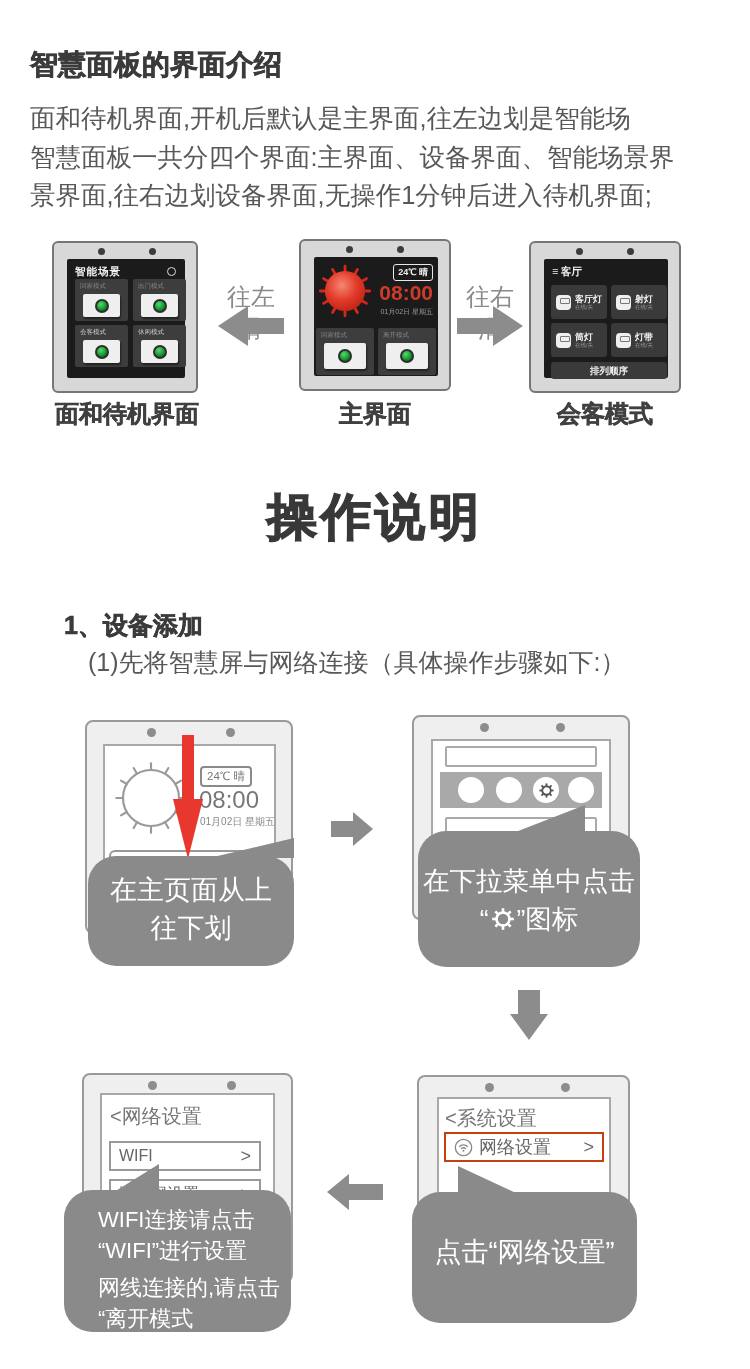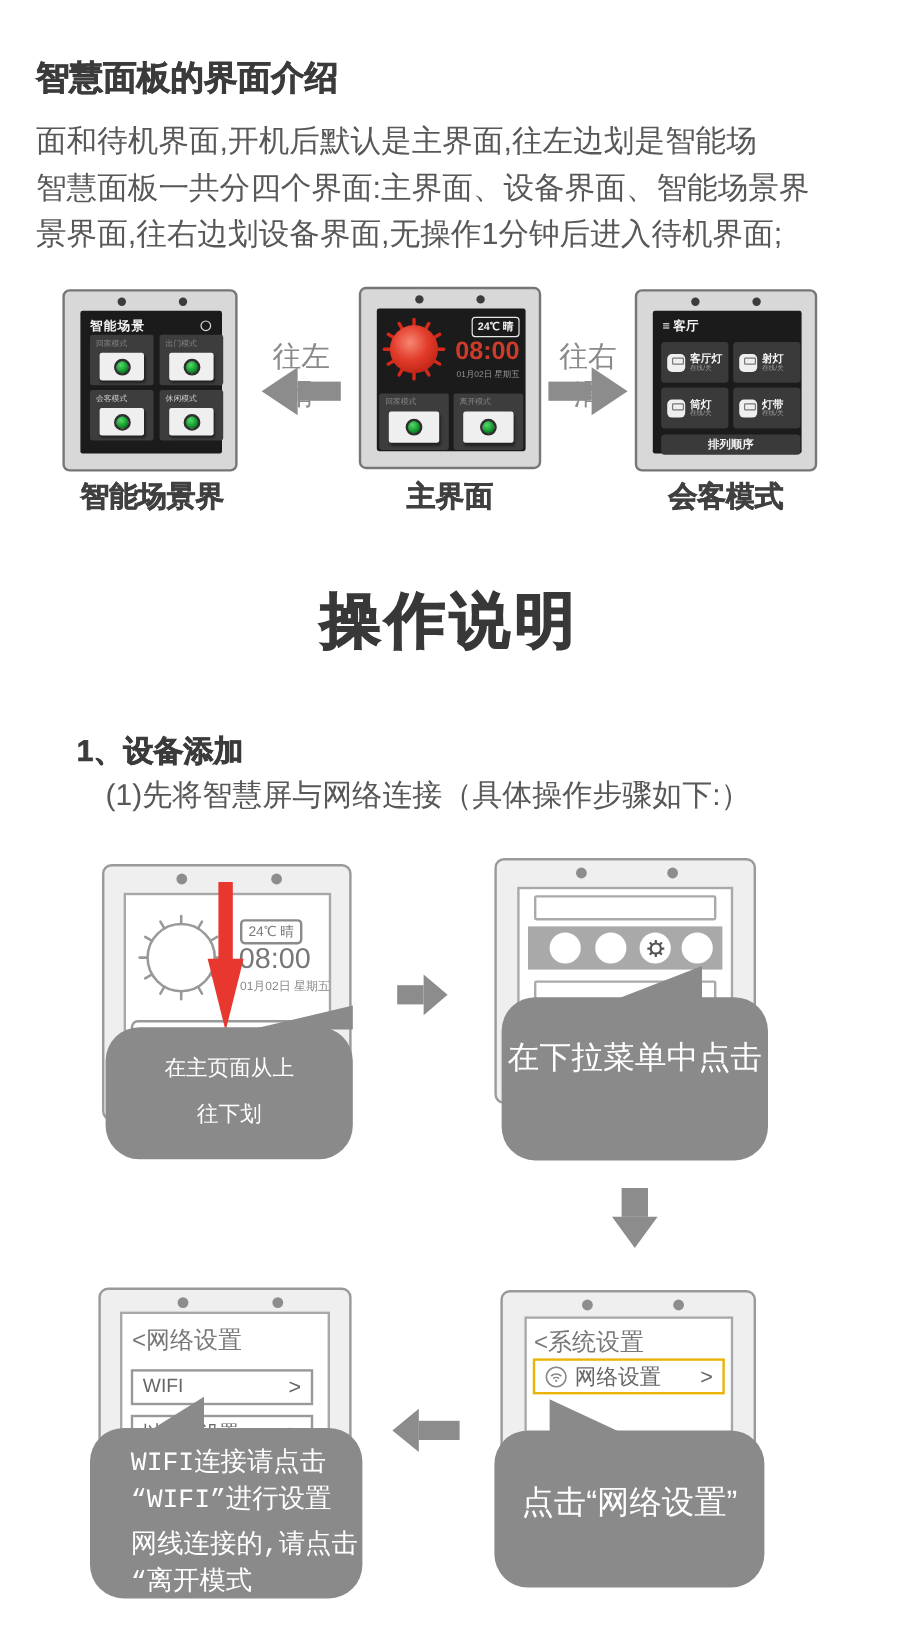--- a/index.html
+++ b/index.html
@@ -92,21 +92,21 @@
 .fb .lscreen { left:17px; right:17px; top:22px; bottom:10px; }
 .rowB1 { position:absolute; left:12px; top:5px; right:12px; height:21px; border:2px solid #aaa; border-radius:2px; }
 .bandB { position:absolute; left:7px; top:31px; right:7px; height:36px; background:#a9a9a9; }
 .circ { position:absolute; top:5px; width:26px; height:26px; background:#fff; border-radius:50%; display:flex; align-items:center; justify-content:center; }
 .cb1 { left:18px; } .cb2 { left:56px; } .cb3 { left:93px; } .cb4 { left:128px; }
 .rowB2 { position:absolute; left:12px; top:76px; right:12px; height:21px; border:2px solid #aaa; border-radius:2px; }
 
 .fc { left:417px; top:1075px; width:213px; height:200px; }
 .fc .lscreen { left:18px; right:17px; top:20px; bottom:10px; }
 .backC { position:absolute; left:6px; top:6px; font-size:20px; color:#777; }
-.rowC { position:absolute; left:5px; top:33px; right:5px; height:30px; border:2px solid #eab308; display:flex; align-items:center; padding:0 8px; }
+.rowC { position:absolute; left:5px; top:33px; right:5px; height:30px; border:2px solid #c2410c; display:flex; align-items:center; padding:0 8px; }
 .rowC .lbl { font-size:18px; color:#666; margin-left:6px; }
 .rowC .chev { margin-left:auto; font-size:18px; color:#666; }
 
 .fd { left:82px; top:1073px; width:211px; height:210px; }
 .fd .lscreen { left:16px; right:16px; top:18px; bottom:10px; }
 .backD { position:absolute; left:8px; top:8px; font-size:20px; color:#777; }
 .rowD { position:absolute; left:7px; right:12px; height:30px; border:2px solid #999; display:flex; align-items:center; padding:0 8px; }
 .rowD .lbl { font-size:16px; color:#666; }
 .rowD .chev { margin-left:auto; font-size:18px; color:#666; }
 .rd1 { top:46px; } .rd2 { top:84px; }
@@ -118,28 +118,28 @@
 .arrBC { left:510px; top:990px; width:38px; height:50px; }
 .arrBC .shaft { position:absolute; left:8px; top:0; width:22px; height:24px; background:#8c8c8c; }
 .arrBC .head { position:absolute; left:0; top:24px; width:0; height:0; border-top:26px solid #8c8c8c; border-left:19px solid transparent; border-right:19px solid transparent; }
 .arrCD { left:327px; top:1174px; width:56px; height:36px; }
 .arrCD .head { position:absolute; left:0; top:0; width:0; height:0; border-right:22px solid #8c8c8c; border-top:18px solid transparent; border-bottom:18px solid transparent; }
 .arrCD .shaft { position:absolute; left:22px; top:10px; width:34px; height:16px; background:#8c8c8c; }
 
 
 .bubble { position:absolute; background:#8a8a8a; border-radius:28px; color:#fff; }
 .tail { position:absolute; width:0; height:0; }
-.bubA { left:88px; top:856px; width:206px; height:110px; text-align:center; font-size:18px; line-height:38px; padding-top:15px; }
+.bubA { left:88px; top:856px; width:206px; height:110px; text-align:center; font-size:27px; line-height:38px; padding-top:15px; }
 .bubA .tail { right:0px; top:-18px; border-bottom:20px solid #8a8a8a; border-left:85px solid transparent; }
 .bubB { left:418px; top:831px; width:222px; height:136px; text-align:center; font-size:26.5px; line-height:38px; padding-top:31px; }
 .bubB .tail { left:95px; top:-26px; border-bottom:28px solid #8a8a8a; border-left:72px solid transparent; }
 .gearsvg { vertical-align:-4px; margin:0 1px; }
 .bubC { left:412px; top:1192px; width:225px; height:131px; text-align:center; font-size:27px; padding-top:42px; }
 .bubC .tail { left:46px; top:-26px; border-bottom:28px solid #8a8a8a; border-right:60px solid transparent; }
-.bubD { left:75px; top:1190px; width:227px; height:142px; font-size:22px; line-height:31px; padding:14px 0 0 34px;font-family:Liberation Mono, monospace; }
+.bubD { left:64px; top:1190px; width:227px; height:142px; font-size:22px; line-height:31px; padding:14px 0 0 34px; }
 .bubD .tail { left:50px; top:-26px; border-bottom:28px solid #8a8a8a; border-left:45px solid transparent; }
 .bubD .ln3 { margin-top:6px; }
 </style>
 </head>
 <body>
 
 <div class="page">
 
   <div class="abs title">智慧面板的界面介绍</div>
   <div class="abs intro">
@@ -173,21 +173,21 @@
           </div>
         </div>
       <div class="scard sc4 br">
           <div class="lb">休闲模式</div>
           <div class="wbox">
             <div class="gbtn"></div>
           </div>
         </div>
     </div>
   </div>
-  <div class="caption" style="left:52px;width:150px">智能场景界</div>
+  <div class="caption" style="left:52px;width:150px">面和待机界面</div>
 
   <div class="abs swipe-lb" style="left:216px; top:281px">往左滑</div>
   <div class="abs arrL">
       <div class="head"></div>
       <div class="shaft"></div>
     </div>
 
   <div class="frame f2">
     <div class="dot" style="left:45px"></div>
     <div class="dot" style="left:96px"></div>
@@ -347,20 +347,33 @@
           </svg>
         </div>
         <div class="circ cb4"></div>
       </div>
       <div class="rowB2"></div>
     </div>
   </div>
   <div class="bubble bubB">
     <div class="tail"></div>
     <div>在下拉菜单中点击</div>
+    <div><span>“</span><svg class="gearsvg" width="26" height="26" viewBox="0 0 24 24">
+        <g stroke="#fff" stroke-width="2.4">
+          <line x1="12" y1="2" x2="12" y2="7"></line>
+            <line x1="12" y1="17" x2="12" y2="22"></line>
+          <line x1="2" y1="12" x2="7" y2="12"></line>
+            <line x1="17" y1="12" x2="22" y2="12"></line>
+          <line x1="4.9" y1="4.9" x2="8.4" y2="8.4"></line>
+            <line x1="15.6" y1="15.6" x2="19.1" y2="19.1"></line>
+          <line x1="4.9" y1="19.1" x2="8.4" y2="15.6"></line>
+            <line x1="15.6" y1="8.4" x2="19.1" y2="4.9"></line>
+        </g>
+        <circle cx="12" cy="12" r="6" fill="none" stroke="#fff" stroke-width="2.4"></circle>
+      </svg><span>”图标</span></div>
   </div>
 
   <div class="abs arrBC">
       <div class="shaft"></div>
       <div class="head"></div>
     </div>
 
   <div class="sframe fc">
     <div class="dot" style="left:66px"></div>
     <div class="dot" style="left:142px"></div>

